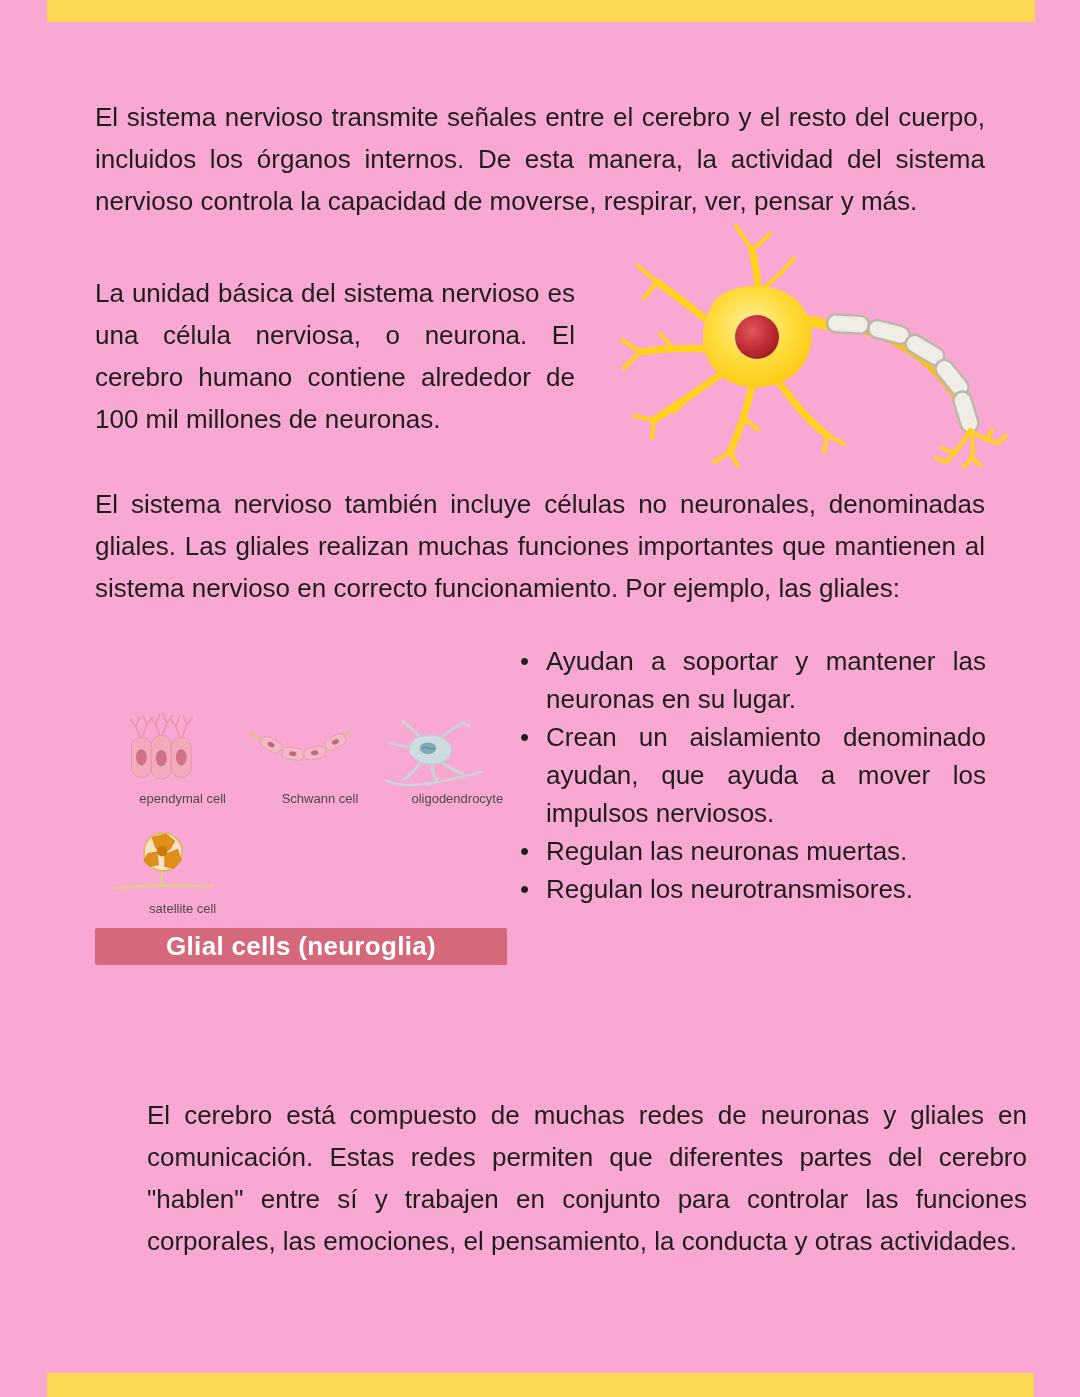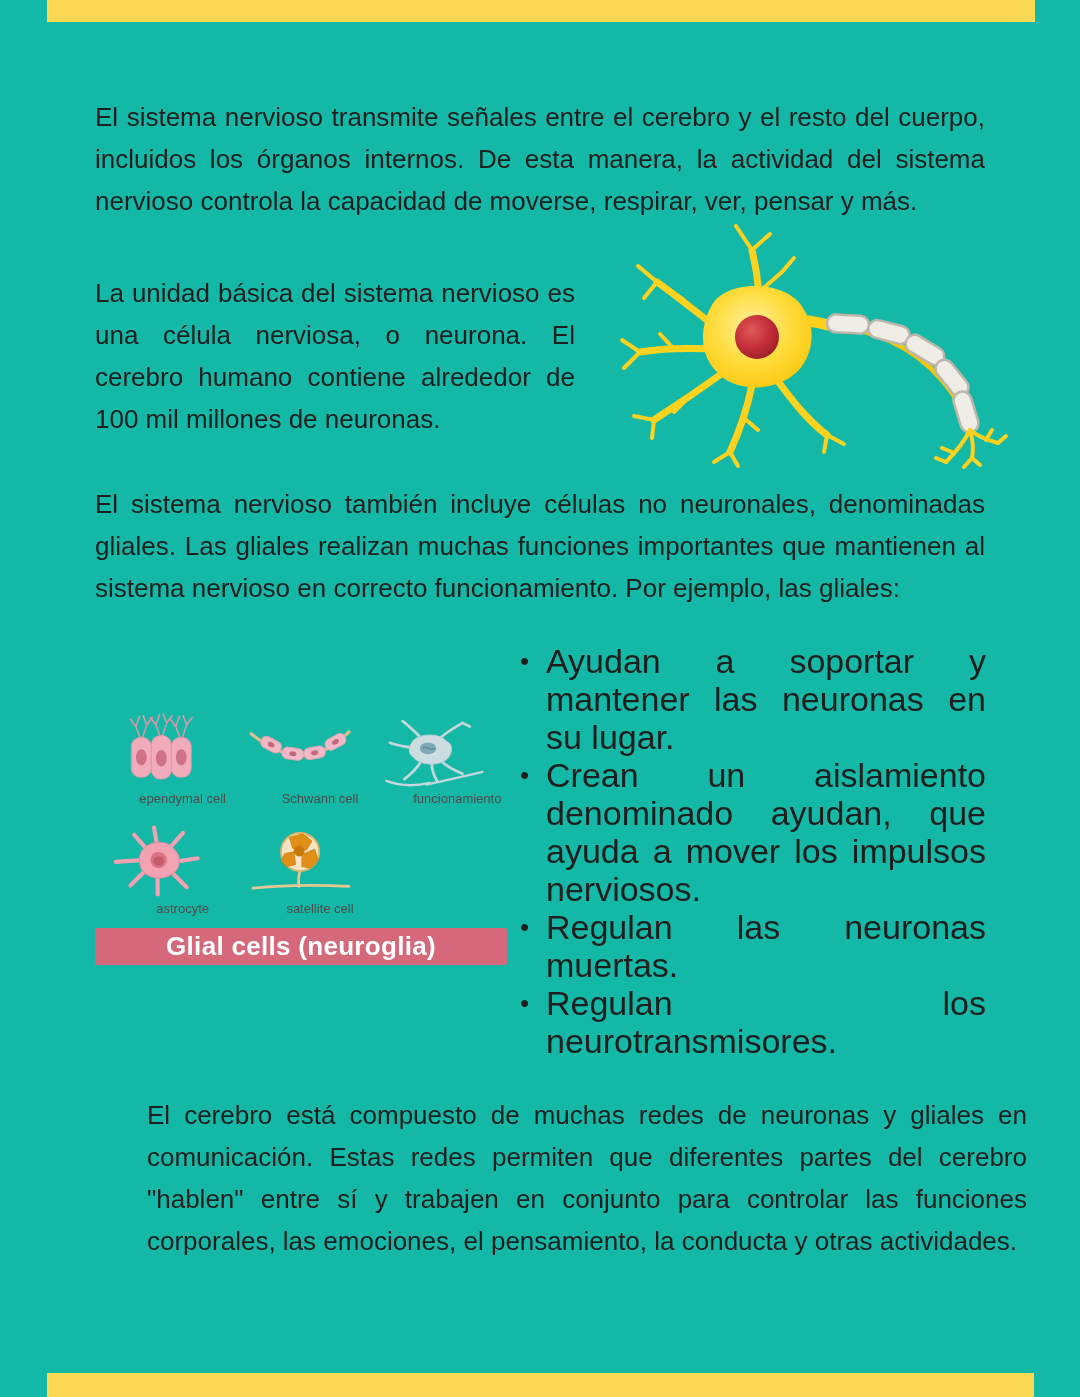--- a/index.html
+++ b/index.html
@@ -4,40 +4,40 @@
 <style>
   :root{
     --accent-yellow:#FBD955;
     --banner-pink:#D5697B;
     --text:#1E1E1E;
     --label-gray:#4B4B4B;
   }
   *{margin:0;padding:0;box-sizing:border-box;}
   html,body{width:1080px;height:1397px;background:#fff;}
   .page{
-    position:relative;width:1080px;height:1397px;background:#14b8a6;overflow:hidden;
+    position:relative;width:1080px;height:1397px;background:#f9a8d4;overflow:hidden;
     font-family:"Liberation Sans",sans-serif;color:var(--text,#1E1E1E);
   }
   .bar{position:absolute;background:var(--accent-yellow,#FBD955);}
   .bar.top{left:47px;top:0;width:988px;height:22px;}
   .bar.bottom{left:47px;bottom:0;width:987px;height:24px;}
   .para{
     position:absolute;font-size:26px;line-height:42px;text-align:justify;
     color:var(--text,#1E1E1E);
   }
   .p1{left:95px;top:96px;width:890px;}
   .p2{left:95px;top:272px;width:480px;}
   .p3{left:95px;top:483px;width:890px;}
   .p4{left:103px;top:1094px;width:880px;margin-left:44px;}
   .neuron-fig{position:absolute;left:612px;top:220px;width:398px;height:250px;}
   .bullets{
     position:absolute;left:518px;top:642px;width:468px;list-style:none;
   }
   .bullets li{
-    position:relative;padding-left:28px;font-size:34px;line-height:38px;
+    position:relative;padding-left:28px;font-size:26px;line-height:38px;
     text-align:justify;color:var(--text,#1E1E1E);
   }
   .bullets li::before{
     content:"\2022";position:absolute;left:2px;top:0;font-size:26px;
   }
   .glial{position:absolute;left:95px;top:712px;width:412px;}
   .glial-grid{display:grid;grid-template-columns:repeat(3,1fr);row-gap:14px;}
   .gcell{display:flex;flex-direction:column;align-items:center;}
   .gcell svg{width:130px;height:78px;display:block;}
   .glabel{
@@ -194,41 +194,23 @@
             <path d="M66,52 C74,60 82,64 92,68"></path>
           </g>
           <g stroke="#C6D7DC" stroke-width="2.5" fill="none" stroke-linecap="round">
             <path d="M8,76 C24,82 40,82 56,78"></path>
             <path d="M52,80 C70,76 90,72 114,66"></path>
           </g>
           <path d="M36,34 C40,24 66,22 74,32 C84,36 80,50 72,54 C62,60 44,58 38,50 C32,46 32,40 36,34 Z" fill="#CDDCE1" stroke="#B9CDD4" stroke-width="1"></path>
           <ellipse cx="54" cy="40" rx="9" ry="6.5" fill="#7FA9B6"></ellipse>
           <path d="M48,40 C52,36 58,44 62,40" fill="none" stroke="#5E8A98" stroke-width="1.5"></path>
         </svg>
-        <div class="glabel">funcionamiento</div>
-      </div>
-
-      <div class="gcell">
-        <svg viewBox="0 0 130 86">
-          <g stroke="#F3A2B1" stroke-width="4.5" fill="none" stroke-linecap="round">
-            <path d="M58,30 L54,6"></path>
-              <path d="M70,30 L86,12"></path>
-              <path d="M76,44 L102,40"></path>
-            <path d="M72,54 L90,72"></path>
-              <path d="M58,58 L58,80"></path>
-              <path d="M44,54 L28,70"></path>
-            <path d="M40,42 L12,44"></path>
-              <path d="M46,30 L32,14"></path>
-          </g>
-          <path d="M44,28 C52,20 70,20 76,30 C84,36 84,50 76,56 C68,64 48,64 42,54 C36,48 36,34 44,28 Z" fill="#F3A2B1" stroke="#E08A9C" stroke-width="1"></path>
-          <circle cx="59" cy="42" r="9" fill="#DA7186"></circle>
-          <ellipse cx="59" cy="43" rx="6" ry="5" fill="#C75B6E"></ellipse>
-        </svg>
-        <div class="glabel">astrocyte</div>
-      </div>
+        <div class="glabel">oligodendrocyte</div>
+      </div>
+
 
       <div class="gcell">
         <svg viewBox="0 0 130 86">
           <path d="M12,73 C40,70 80,69 118,71" fill="none" stroke="#E5C991" stroke-width="3" stroke-linecap="round"></path>
           <path d="M64,54 C62,60 62,66 63,71" fill="none" stroke="#E5C991" stroke-width="3" stroke-linecap="round"></path>
           <circle cx="64" cy="33" r="21" fill="#F5E3C4" stroke="#E0B569" stroke-width="2"></circle>
           <g fill="#E09018" stroke="#D2830D" stroke-width="1">
             <polygon points="52,17 67,13 77,21 71,31 56,29"></polygon>
             <polygon points="47,35 57,33 59,47 49,49 43,43"></polygon>
             <polygon points="66,36 80,30 84,42 76,51 66,49"></polygon>

